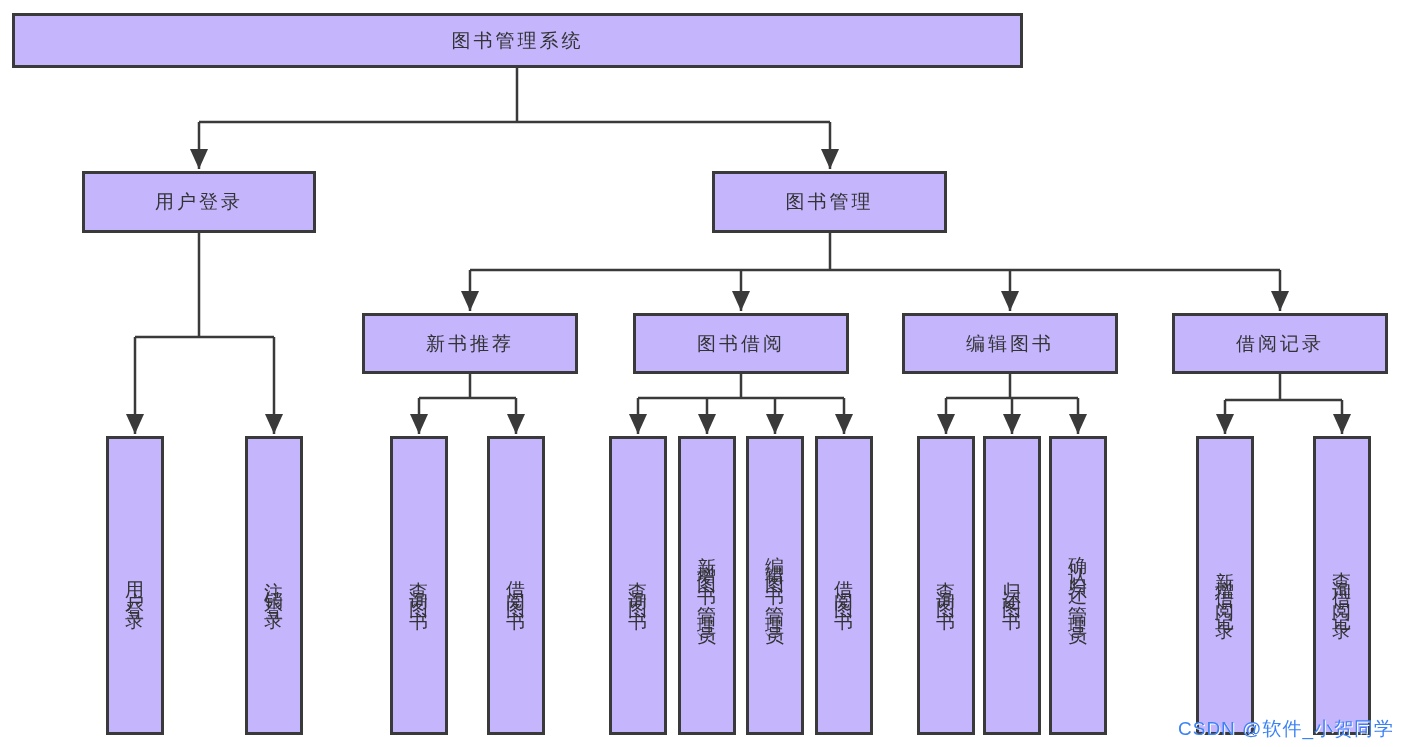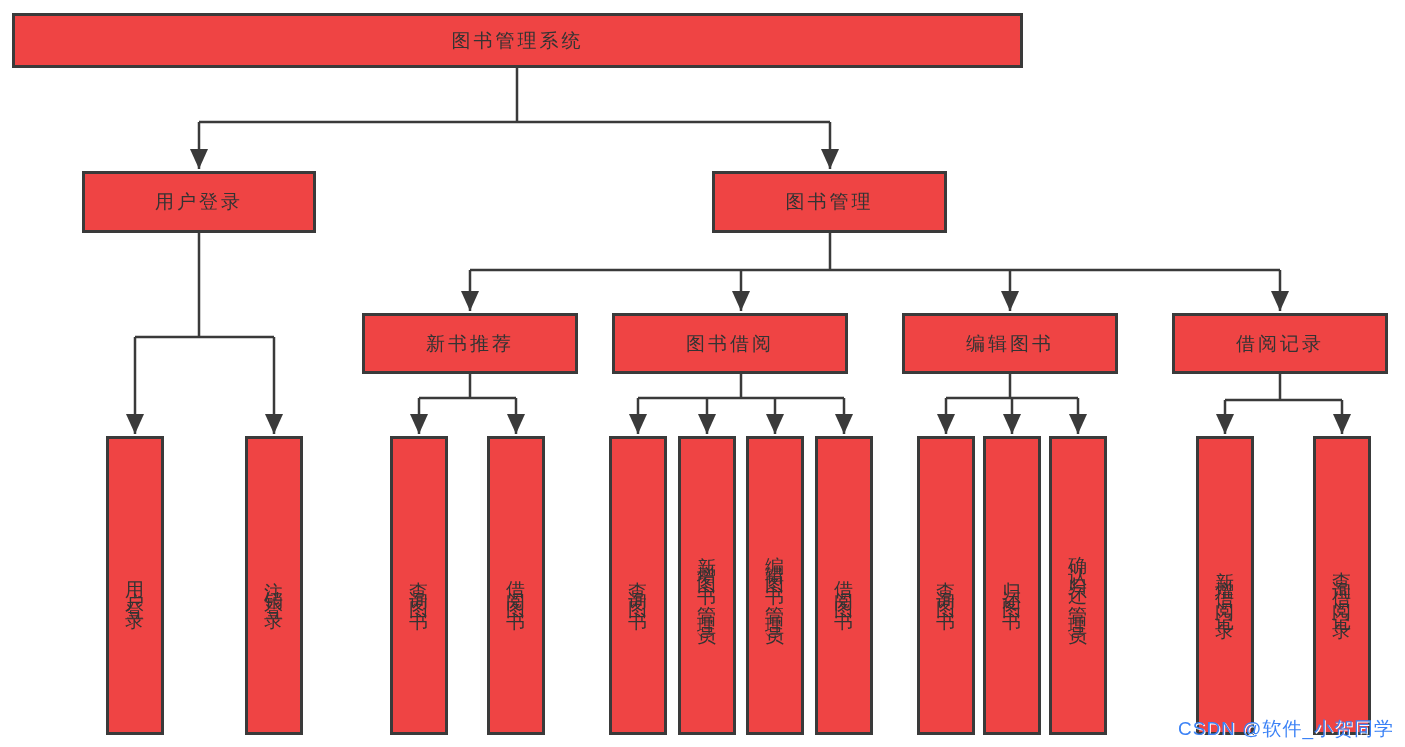--- a/index.html
+++ b/index.html
@@ -9,21 +9,21 @@
     height: 747px;
     background: #ffffff;
     overflow: hidden;
     font-family: "Liberation Sans", "DejaVu Sans", sans-serif;
     color: #333333;
   }
   .wires { position: absolute; left: 0; top: 0; }
   .node {
     position: absolute;
     box-sizing: border-box;
-    background: #ef4444;
+    background: #c4b5fd;
     border: 3px solid #3a3a3a;
     display: flex;
     align-items: center;
     justify-content: center;
   }
   .h-node {
     font-size: 19px;
     letter-spacing: 3px;
     white-space: nowrap;
   }
@@ -94,21 +94,21 @@
       <line x1="1342" y1="400" x2="1342" y2="434" marker-end="url(#arw)"></line>
     </g>
   </svg>
 
   <div class="node h-node" style="left:12px; top:13px; width:1011px; height:55px;">图书管理系统</div>
 
   <div class="node h-node" style="left:82px; top:171px; width:234px; height:62px;">用户登录</div>
   <div class="node h-node" style="left:712px; top:171px; width:235px; height:62px;">图书管理</div>
 
   <div class="node h-node" style="left:362px; top:313px; width:216px; height:61px;">新书推荐</div>
-  <div class="node h-node" style="left:612px; top:313px; width:236px; height:61px;">图书借阅</div>
+  <div class="node h-node" style="left:633px; top:313px; width:216px; height:61px;">图书借阅</div>
   <div class="node h-node" style="left:902px; top:313px; width:216px; height:61px;">编辑图书</div>
   <div class="node h-node" style="left:1172px; top:313px; width:216px; height:61px;">借阅记录</div>
 
   <div class="node v-node" style="left:106px; top:436px; width:58px; height:299px;">
     <span class="vtext">用户登录</span>
   </div>
   <div class="node v-node" style="left:245px; top:436px; width:58px; height:299px;">
     <span class="vtext">注销登录</span>
   </div>
 

